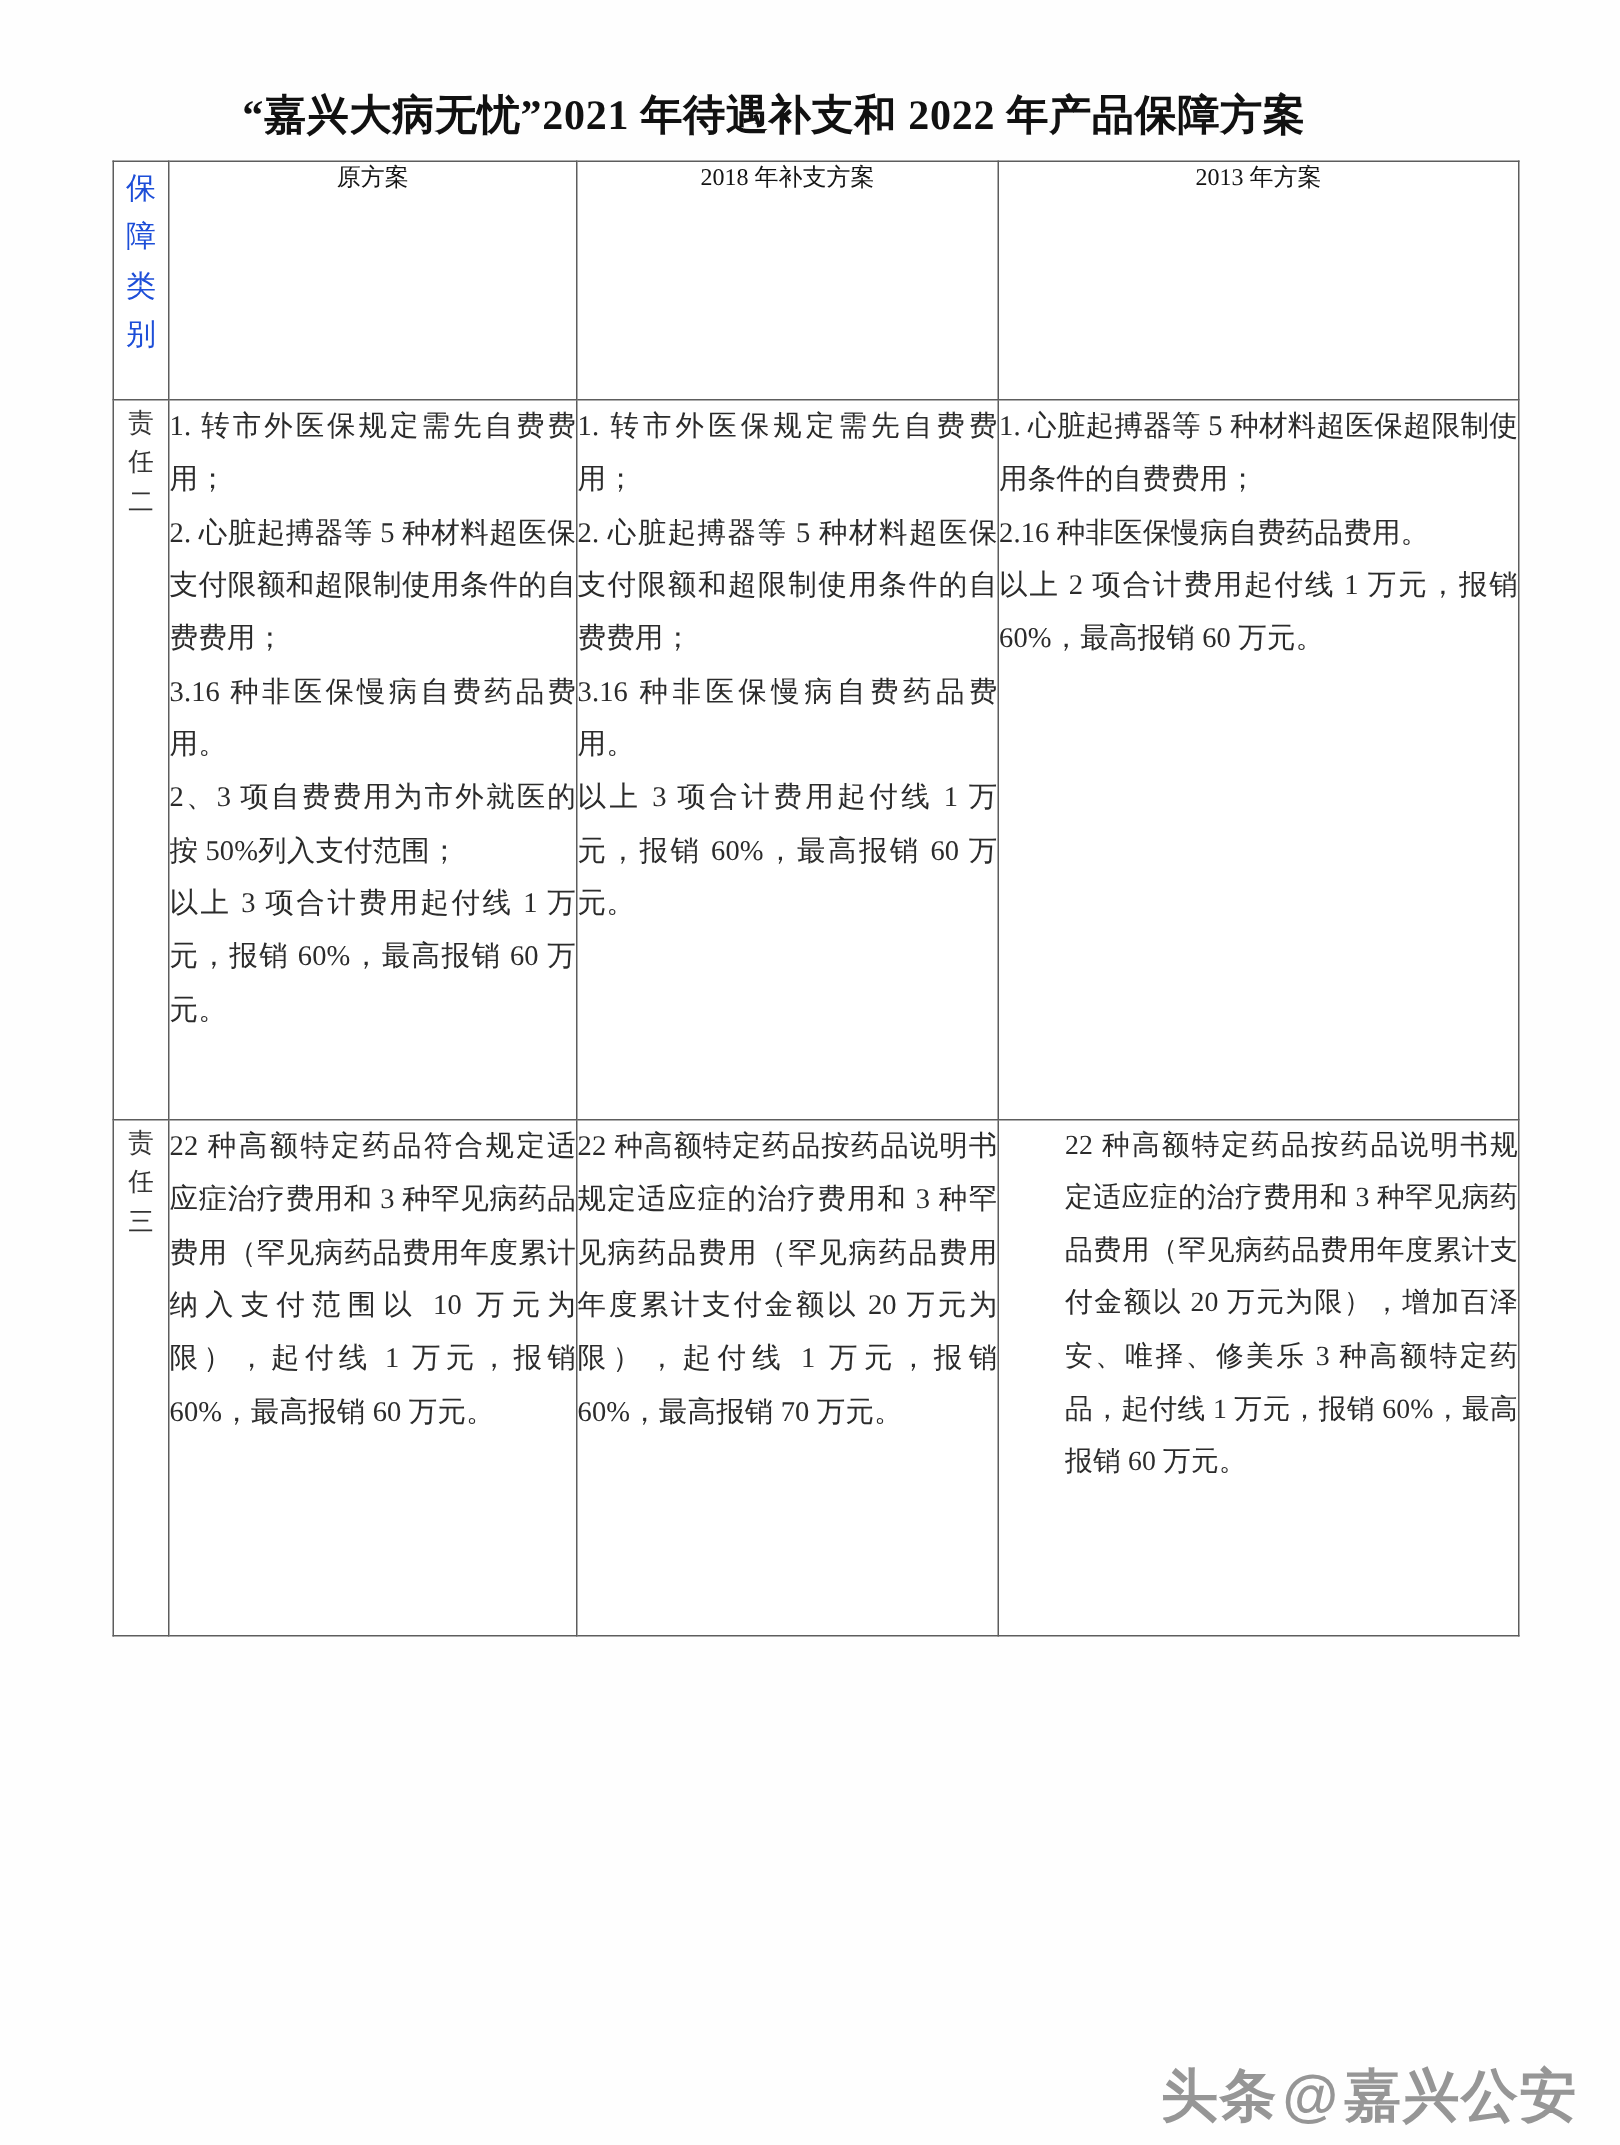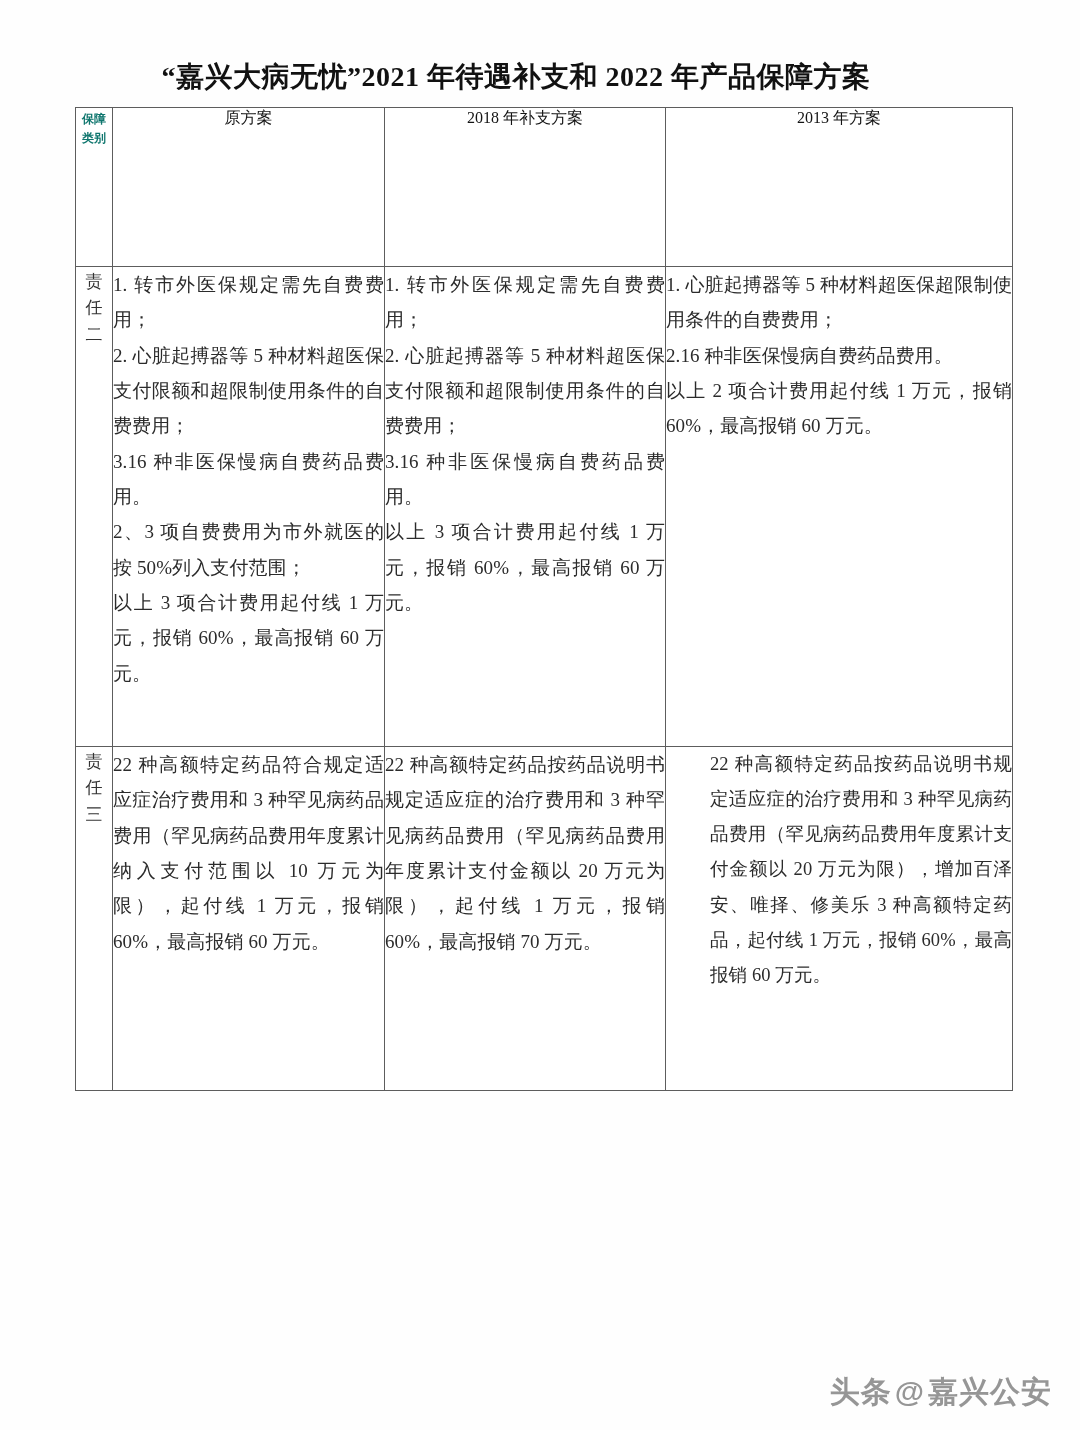--- a/index.html
+++ b/index.html
@@ -71,24 +71,23 @@
     display: block;
     font-size: 17px;
     line-height: 1.55;
     color: #333333;
     letter-spacing: 0;
     word-break: break-all;
     padding: 2px 6px;
     text-align: center;
   }
   .cat-cell.head .vert-label {
-    font-size: 12px;
+    font-size: 20px;
     line-height: 1.62;
-    color: #0f766e;
-    font-weight: bold;
+    color: #1d4ed8;
   }
 
   
   .head-cell {
     text-align: center;
     vertical-align: middle;
     height: 158px;
     font-size: 16px;
     color: #141414;
   }
@@ -115,21 +114,21 @@
   .r2 { height: 480px; }
   .r3 { height: 344px; }
   .r4 { height: 127px; }
   .r4 .body-cell { padding-top: 22px; }
 
   
   .watermark {
     position: absolute;
     right: 28px;
     top: 1372px;
-    font-size: 30px;
+    font-size: 38px;
     font-weight: bold;
     color: #8e8e8e;
     letter-spacing: 1px;
     font-family: "Liberation Sans", "DejaVu Sans", sans-serif;
     opacity: 0.92;
     white-space: nowrap;
   }
   .watermark .wm-at { margin: 0 3px; }
 </style>
 </head>

